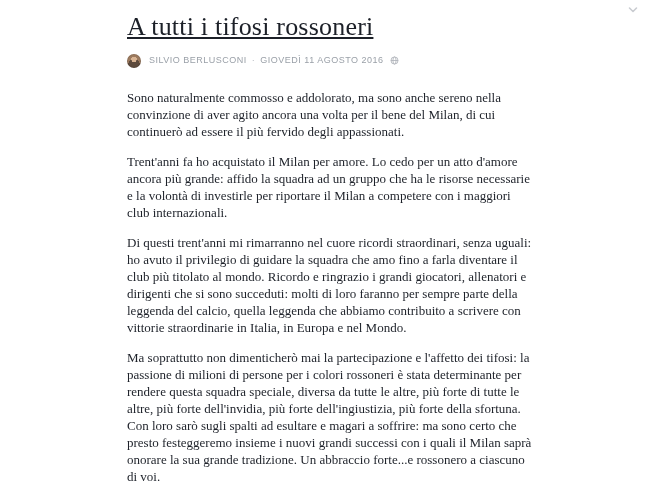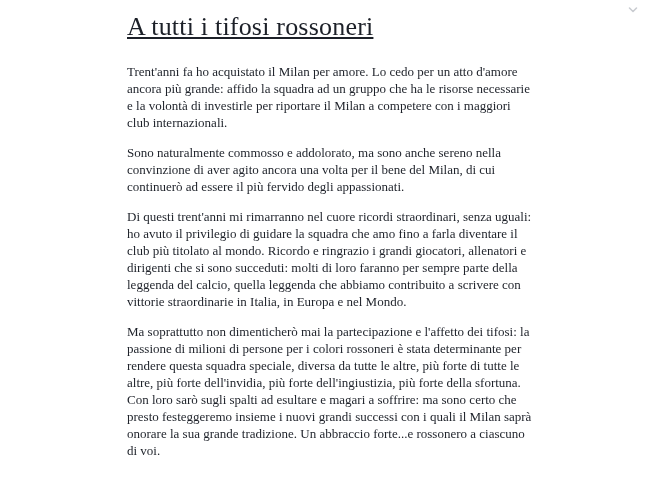--- a/index.html
+++ b/index.html
@@ -93,22 +93,37 @@
   <div class="chevron">
     <svg width="14" height="14" viewBox="0 0 14 14" fill="none" stroke="currentColor" stroke-width="1.6" stroke-linecap="round" stroke-linejoin="round">
       <polyline points="3.5,5 7,8.5 10.5,5"></polyline>
     </svg>
   </div>
 
   <div class="container">
 
     <h1 class="title">A tutti i tifosi rossoneri</h1>
 
+    <div class="byline">
+      <span class="avatar"></span>
+      <span class="byline-text">
+        <a class="author">Silvio Berlusconi</a>
+        <span class="sep">·</span>
+        <span class="date">Giovedì 11 agosto 2016</span>
+        <span class="globe">
+          <svg width="9" height="9" viewBox="0 0 16 16" fill="none" stroke="currentColor" stroke-width="1.4">
+            <circle cx="8" cy="8" r="6.3"></circle>
+            <ellipse cx="8" cy="8" rx="2.8" ry="6.3"></ellipse>
+            <line x1="1.7" y1="8" x2="14.3" y2="8"></line>
+          </svg>
+        </span>
+      </span>
+    </div>
 
     <div class="body-text">
+      <p>Sono naturalmente commosso e addolorato, ma sono anche sereno nella convinzione di aver agito ancora una volta per il bene del Milan, di cui continuerò ad essere il più fervido degli appassionati.</p>
       <p>Trent'anni fa ho acquistato il Milan per amore. Lo cedo per un atto d'amore ancora più grande: affido la squadra ad un gruppo che ha le risorse necessarie e la volontà di investirle per riportare il Milan a competere con i maggiori club internazionali.</p>
-      <p>Sono naturalmente commosso e addolorato, ma sono anche sereno nella convinzione di aver agito ancora una volta per il bene del Milan, di cui continuerò ad essere il più fervido degli appassionati.</p>
       <p>Di questi trent'anni mi rimarranno nel cuore ricordi straordinari, senza uguali: ho avuto il privilegio di guidare la squadra che amo fino a farla diventare il club più titolato al mondo. Ricordo e ringrazio i grandi giocatori, allenatori e dirigenti che si sono succeduti: molti di loro faranno per sempre parte della leggenda del calcio, quella leggenda che abbiamo contribuito a scrivere con vittorie straordinarie in Italia, in Europa e nel Mondo.</p>
       <p>Ma soprattutto non dimenticherò mai la partecipazione e l'affetto dei tifosi: la passione di milioni di persone per i colori rossoneri è stata determinante per rendere questa squadra speciale, diversa da tutte le altre, più forte di tutte le altre, più forte dell'invidia, più forte dell'ingiustizia, più forte della sfortuna. Con loro sarò sugli spalti ad esultare e magari a soffrire: ma sono certo che presto festeggeremo insieme i nuovi grandi successi con i quali il Milan saprà onorare la sua grande tradizione. Un abbraccio forte...e rossonero a ciascuno di voi.</p>
     </div>
 
   </div>
 </div>
 
 </body></html>

